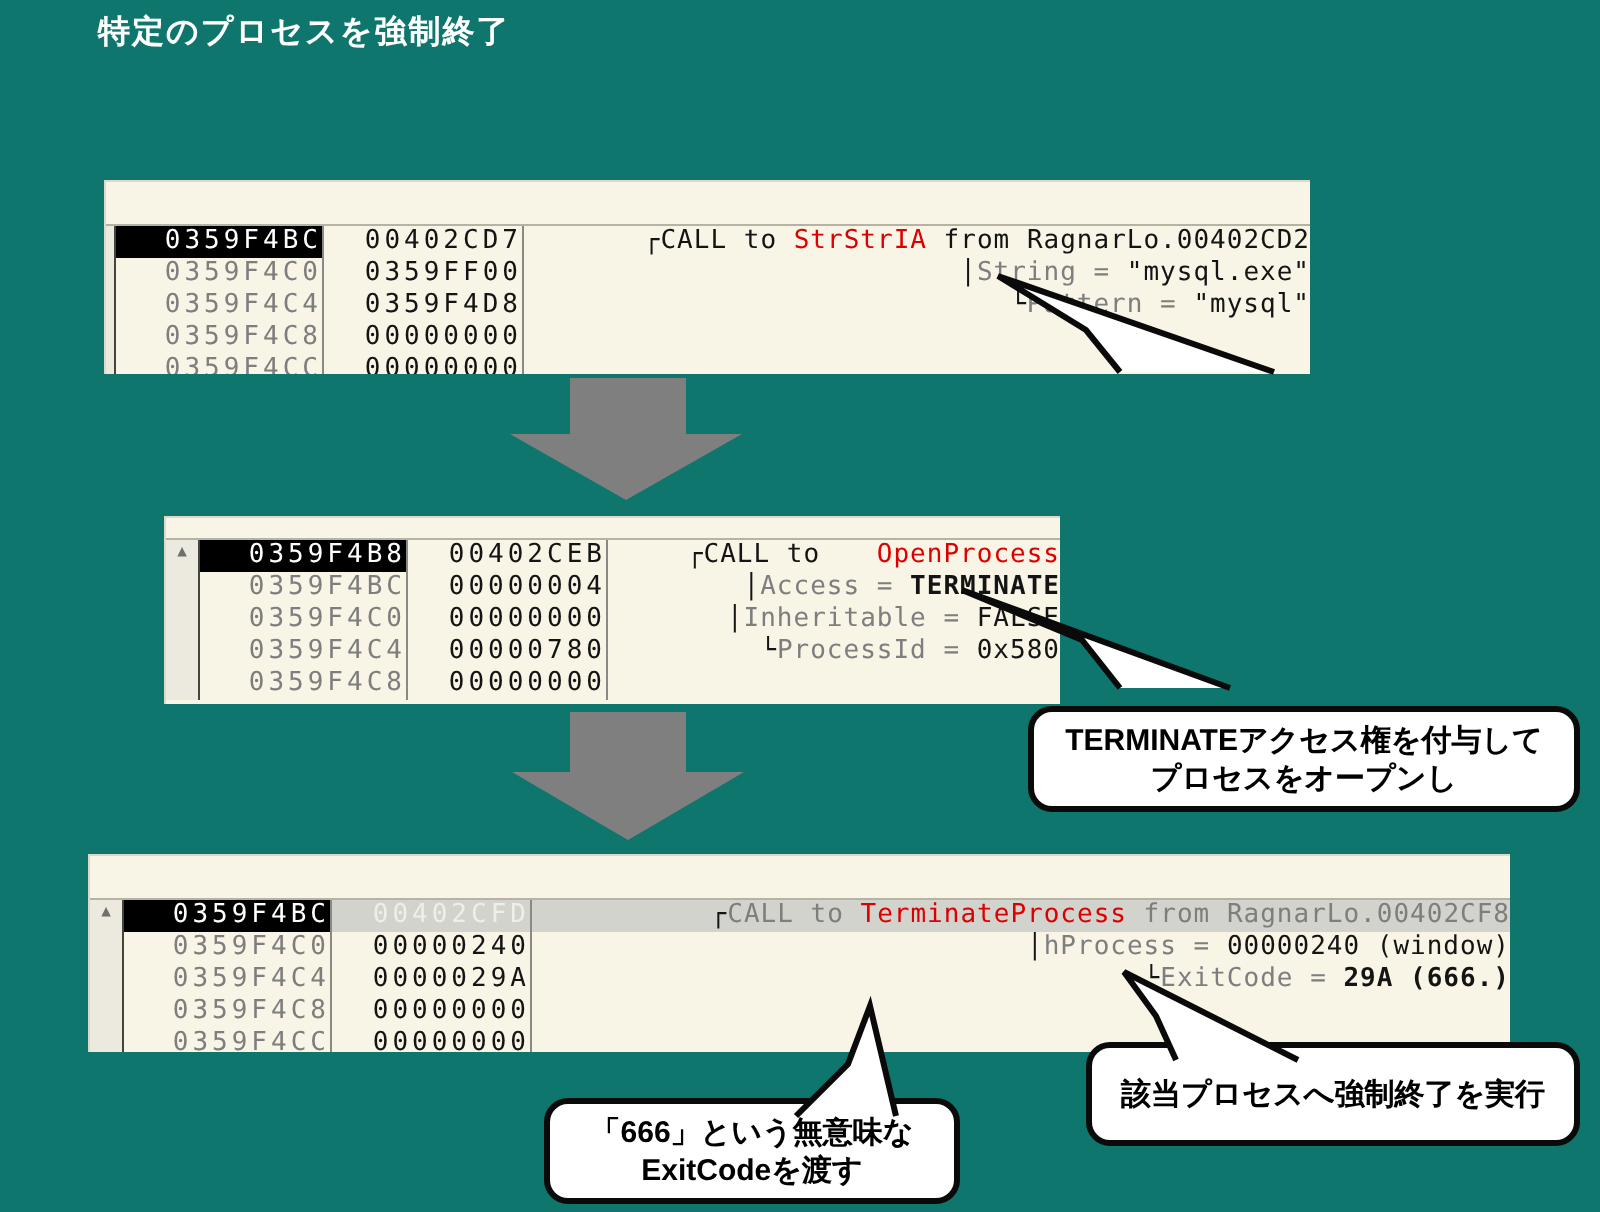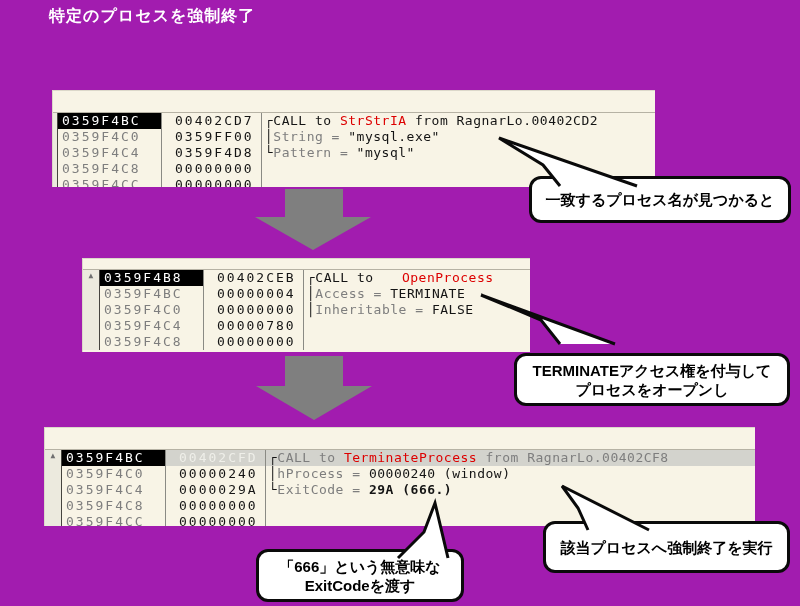--- a/index.html
+++ b/index.html
@@ -1,30 +1,30 @@
 <!DOCTYPE html>
 <html><head>
 <meta charset="utf-8">
 <style>
   html,body{margin:0;padding:0;background:#000;}
-  #stage{position:relative;width:800px;height:606px;background:#a21caf;overflow:hidden;
+  #stage{position:relative;width:800px;height:606px;background:#0f766e;overflow:hidden;
          font-family:"Liberation Sans",sans-serif;}
   .page-title{position:absolute;left:49px;top:6px;color:#ffffff;font-size:16px;font-weight:bold;
          letter-spacing:1px;z-index:10;}
   
   .panel{position:absolute;background:#f8f4e6;overflow:hidden;box-sizing:border-box;
          border-top:1px solid #dcd8ca;border-left:1px solid #dcd8ca;z-index:5;
          font-family:"DejaVu Sans Mono",monospace;font-size:13px;color:#141414;}
   .hdr{border-bottom:1px solid #b6b2a4;}
   .pbody{display:flex;align-items:stretch;}
   .gutter{background:#eceade;border-right:1px solid #45443f;box-sizing:border-box;text-align:center;flex:none;}
   .scrollup{display:block;font-size:8px;line-height:10px;margin-top:1px;color:#6f6f6f;}
   .rows{flex:1;min-width:0;}
   .row{display:flex;height:16px;line-height:16px;white-space:nowrap;}
-  .cell{box-sizing:border-box;overflow:hidden;}
+  .cell{box-sizing:border-box;overflow:hidden;text-align:right;}
   .addr{width:104px;padding-left:4px;color:#7e7e7e;border-right:1px solid #8a8a84;
         letter-spacing:2px;flex:none;}
   .addr.sel{background:#000000;color:#ffffff;}
   .val{width:100px;padding-left:13px;border-right:1px solid #8a8a84;letter-spacing:2px;flex:none;}
   .cmt{flex:1;padding-left:3px;letter-spacing:0.5px;}
   .br{color:#141414;}
   .p1{left:52px;top:90px;width:603px;height:97px;}
   .p1 .hdr{height:21px;}
   .p1 .gutter{width:5px;}
   .p2{left:82px;top:258px;width:448px;height:94px;}
@@ -37,21 +37,21 @@
   .ovl{position:absolute;left:0;top:0;width:800px;height:606px;pointer-events:none;}
   .arrows{z-index:8;}
   .tails{z-index:40;}
   
   .bubble{position:absolute;background:#ffffff;border:3px solid #0a0a0a;border-radius:12px;
           display:flex;flex-direction:column;justify-content:center;align-items:center;
           z-index:30;color:#000000;font-weight:bold;font-size:15px;line-height:19px;
           box-sizing:border-box;text-align:center;}
   .b1{left:529px;top:176px;width:262px;height:47px;}
   .b2{left:514px;top:353px;width:276px;height:53px;}
-  .b3{left:256px;top:549px;width:208px;height:53px;}
+  .b3{left:272px;top:549px;width:208px;height:53px;}
   .b4{left:543px;top:521px;width:247px;height:52px;}
 </style>
 </head>
 <body>
 
 <div id="stage">
 
   <div class="page-title">特定のプロセスを強制終了</div>
 
   <div class="panel p1">
@@ -96,30 +96,31 @@
       </div>
       <div class="rows">
           <div class="row">
             <div class="cell addr sel">0359F4B8</div>
             <div class="cell val">00402CEB</div>
             <div class="cell cmt"><span class="br">┌</span><span style="color: rgb(20, 20, 20);">CALL to </span><span style="color: rgb(221, 0, 0); margin-left: 20px;">OpenProcess</span></div>
           </div>
           <div class="row">
             <div class="cell addr">0359F4BC</div>
             <div class="cell val">00000004</div>
-            <div class="cell cmt"><span class="br">│</span><span style="color: rgb(126, 126, 126);">Access = </span><span style="color: rgb(20, 20, 20);">TERMINATE</span></div>
+            <div class="cell cmt"><span class="br">│</span><span style="color: rgb(126, 126, 126);">Access = </span><span style="color: rgb(20, 20, 20); font-weight: bold;">TERMINATE</span></div>
           </div>
           <div class="row">
             <div class="cell addr">0359F4C0</div>
             <div class="cell val">00000000</div>
             <div class="cell cmt"><span class="br">│</span><span style="color: rgb(126, 126, 126);">Inheritable = </span><span style="color: rgb(20, 20, 20);">FALSE</span></div>
           </div>
           <div class="row">
             <div class="cell addr">0359F4C4</div>
             <div class="cell val">00000780</div>
+            <div class="cell cmt"><span class="br">└</span><span style="color: rgb(126, 126, 126);">ProcessId = </span><span style="color: rgb(20, 20, 20);">0x580</span></div>
           </div>
           <div class="row">
             <div class="cell addr">0359F4C8</div>
             <div class="cell val">00000000</div>
             <div class="cell cmt"></div>
           </div>
         </div>
     </div>
   </div>
 
@@ -157,23 +158,20 @@
           </div>
         </div>
     </div>
   </div>
 
   <svg class="ovl arrows" viewBox="0 0 800 606" xmlns="http://www.w3.org/2000/svg">
     <polygon fill="#7f7f7f" points="285,189 343,189 343,217 371,217 313,250 255,217 285,217"></polygon>
     <polygon fill="#7f7f7f" points="285,356 343,356 343,386 372,386 314,420 256,386 285,386"></polygon>
   </svg>
 
-  <div class="bubble b1">
-    <div>一致するプロセス名が見つかると</div>
-  </div>
   <div class="bubble b2">
     <div>TERMINATEアクセス権を付与して</div>
     <div>プロセスをオープンし</div>
   </div>
   <div class="bubble b3">
     <div>「666」という無意味な</div>
     <div>ExitCodeを渡す</div>
   </div>
   <div class="bubble b4">
     <div>該当プロセスへ強制終了を実行</div>

